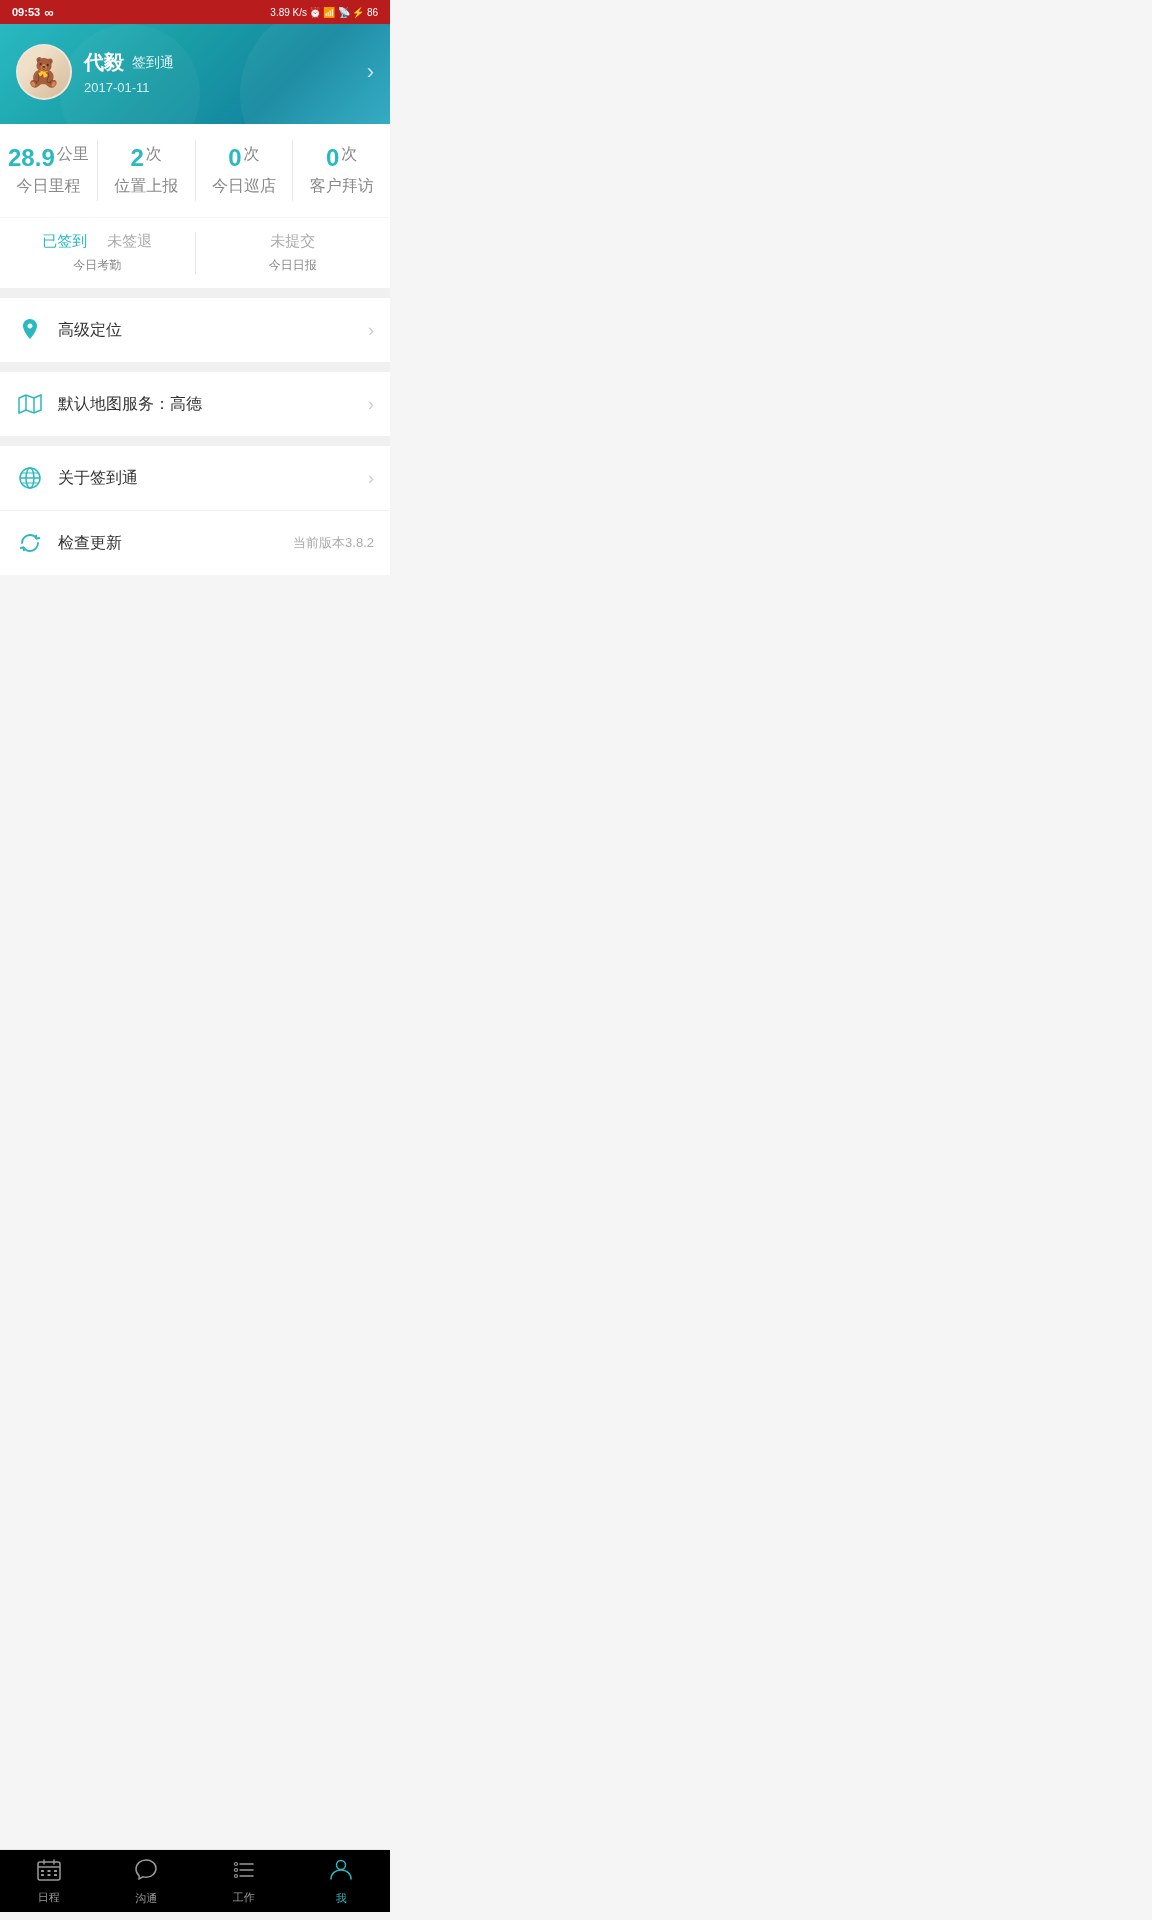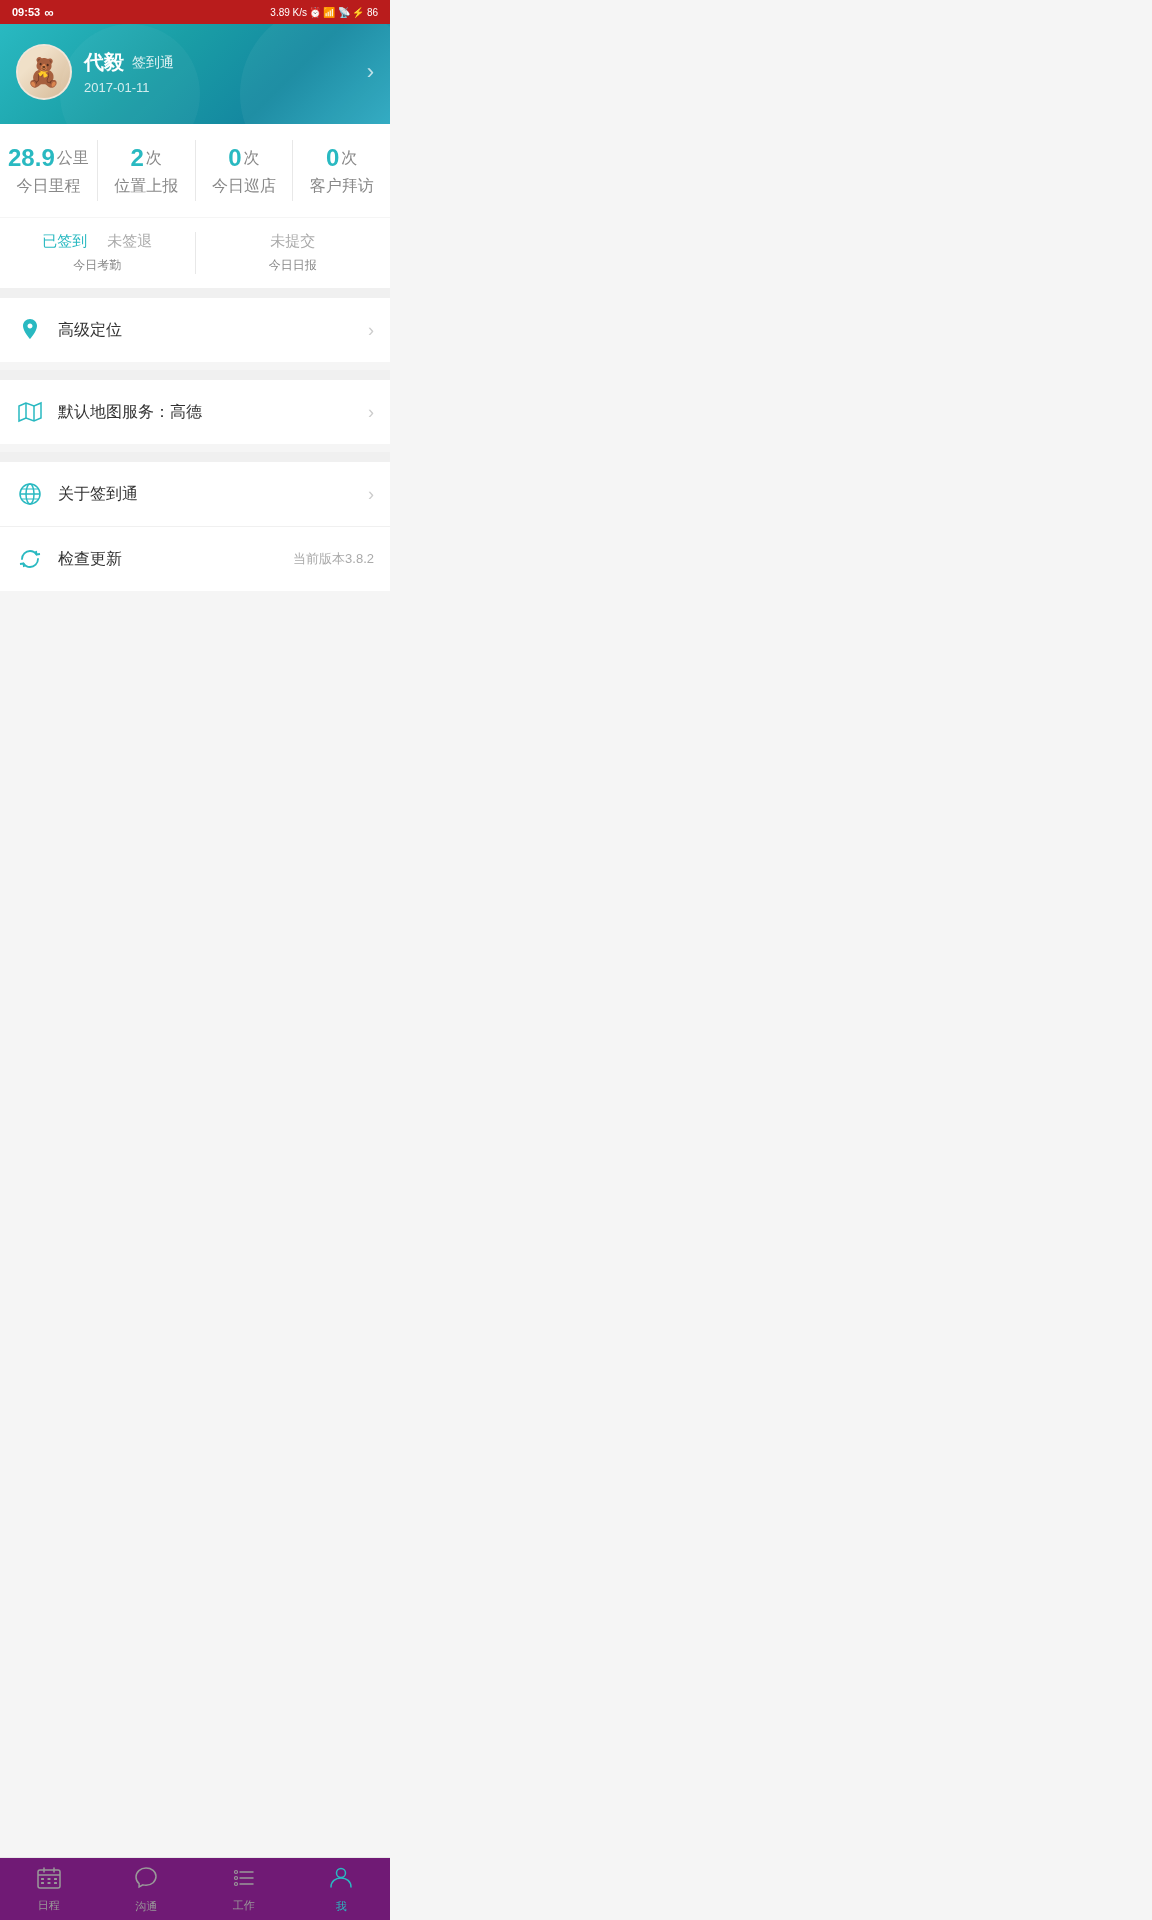--- a/index.html
+++ b/index.html
@@ -143,21 +143,21 @@
       justify-content: center;
       padding: 4px 0;
       border-right: 1px solid #e8e8e8;
       gap: 4px;
     }
     .stat-item:last-child {
       border-right: none;
     }
     .stat-value-row {
       display: flex;
-      align-items: center;
+      align-items: flex-start;
       gap: 2px;
     }
     .stat-number {
       font-size: 24px;
       font-weight: bold;
       color: #29b9c1;
     }
     .stat-unit {
       font-size: 16px;
       color: #888;
@@ -211,21 +211,21 @@
 
     
     .section-divider {
       height: 10px;
       background: #f0f0f0;
     }
 
     
     .menu-section {
       background: white;
-      margin-bottom: 8px;
+      margin-bottom: 0;
     }
     .menu-item {
       display: flex;
       align-items: center;
       padding: 18px 16px;
       background: white;
       border-bottom: 1px solid #f0f0f0;
       justify-content: space-between;
       cursor: pointer;
     }
@@ -276,24 +276,24 @@
 
     
     .version-text {
       font-size: 13px;
       color: #aaa;
     }
 
     
     .bottom-nav {
       position: fixed;
-      bottom: 0;
+      bottom: 8px;
       left: 0;
       width: 390px;
-      background: #701a75;
+      background: #000000;
       border-top: 1px solid #e8e8e8;
       display: flex;
       align-items: stretch;
     }
     .nav-item {
       flex: 1;
       display: flex;
       flex-direction: column;
       align-items: center;
       justify-content: center;

